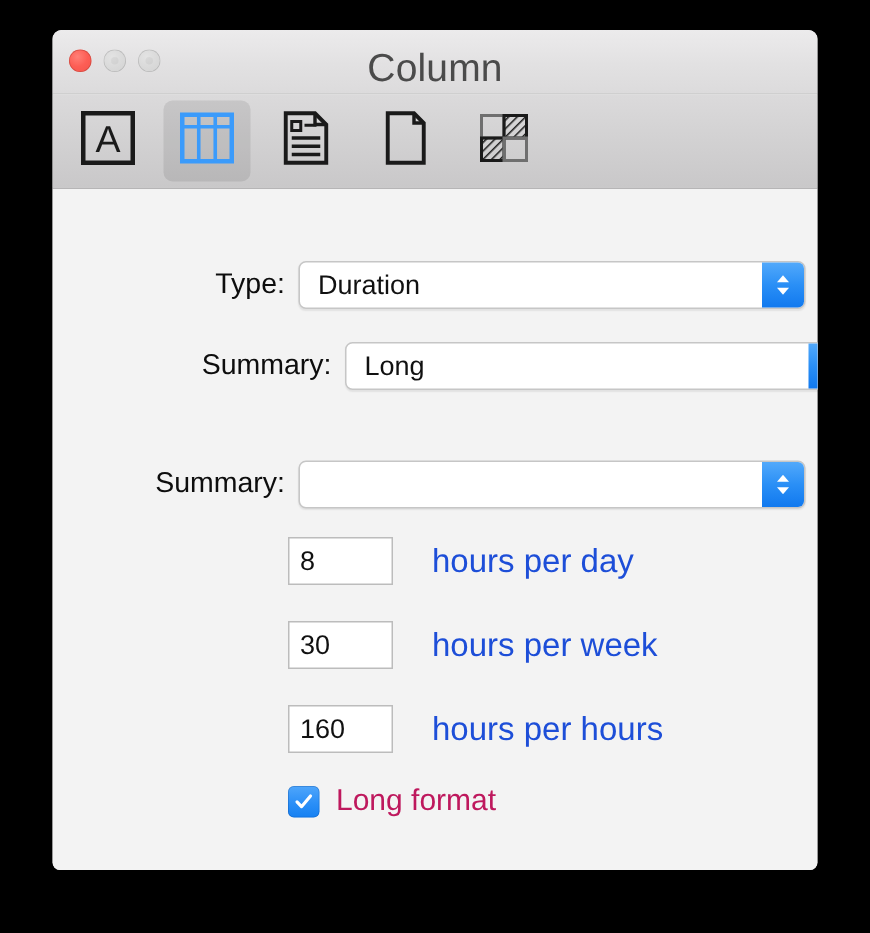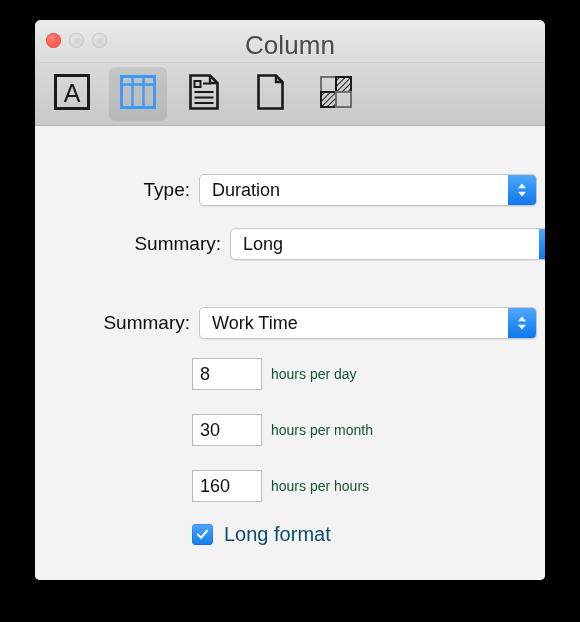--- a/index.html
+++ b/index.html
@@ -164,23 +164,23 @@
     background: #ffffff;
     border: 1px solid #bcbcbc;
     box-sizing: border-box;
     display: flex;
     align-items: center;
     padding-left: 7px;
     font-size: 18px;
     color: #111111;
   }
   .unit-label {
-    margin-left: 9px;
-    font-size: 14px;
-    color: #14532d;
+    margin-left: 26px;
+    font-size: 22px;
+    color: #1d4ed8;
     white-space: nowrap;
   }
 
   
   .checkbox-row {
     display: flex;
     align-items: center;
   }
   .checkbox {
     width: 21px;
@@ -189,21 +189,21 @@
     background: linear-gradient(to bottom, #4fa6fb 0%, #2b8ff7 55%, #1580f2 100%);
     box-shadow: inset 0 0 0 0.5px rgba(0,60,140,0.35);
     display: flex;
     align-items: center;
     justify-content: center;
   }
   .checkbox svg { display: block; }
   .checkbox-label {
     margin-left: 11px;
     font-size: 20px;
-    color: #0c4a6e;
+    color: #be185d;
     white-space: nowrap;
   }
 </style>
 </head>
 <body>
 
 <div class="window">
 
   <div class="titlebar">
     <div class="traffic">
@@ -301,38 +301,37 @@
             <path d="M7 3.5 L11 8.2 H3 Z" fill="#ffffff"></path>
             <path d="M7 16.5 L11 11.8 H3 Z" fill="#ffffff"></path>
           </svg>
         </div>
       </div>
     </div>
 
     <div class="row" style="left:0; top:181px;">
       <div class="form-label">Summary:</div>
       <div class="popup">
-        <div class="popup-value">Work Time</div>
         <div class="popup-arrows">
           <svg width="14" height="20" viewBox="0 0 14 20">
             <path d="M7 3.5 L11 8.2 H3 Z" fill="#ffffff"></path>
             <path d="M7 16.5 L11 11.8 H3 Z" fill="#ffffff"></path>
           </svg>
         </div>
       </div>
     </div>
 
     <div class="row" style="left:157px; top:232px;">
       <div class="textfield">8</div>
       <div class="unit-label">hours per day</div>
     </div>
 
     <div class="row" style="left:157px; top:288px;">
       <div class="textfield">30</div>
-      <div class="unit-label">hours per month</div>
+      <div class="unit-label">hours per week</div>
     </div>
 
     <div class="row" style="left:157px; top:344px;justify-content:flex-end;">
       <div class="textfield">160</div>
       <div class="unit-label">hours per hours</div>
     </div>
 
     <div class="row checkbox-row" style="left:157px; top:397px;">
       <div class="checkbox">
         <span>

